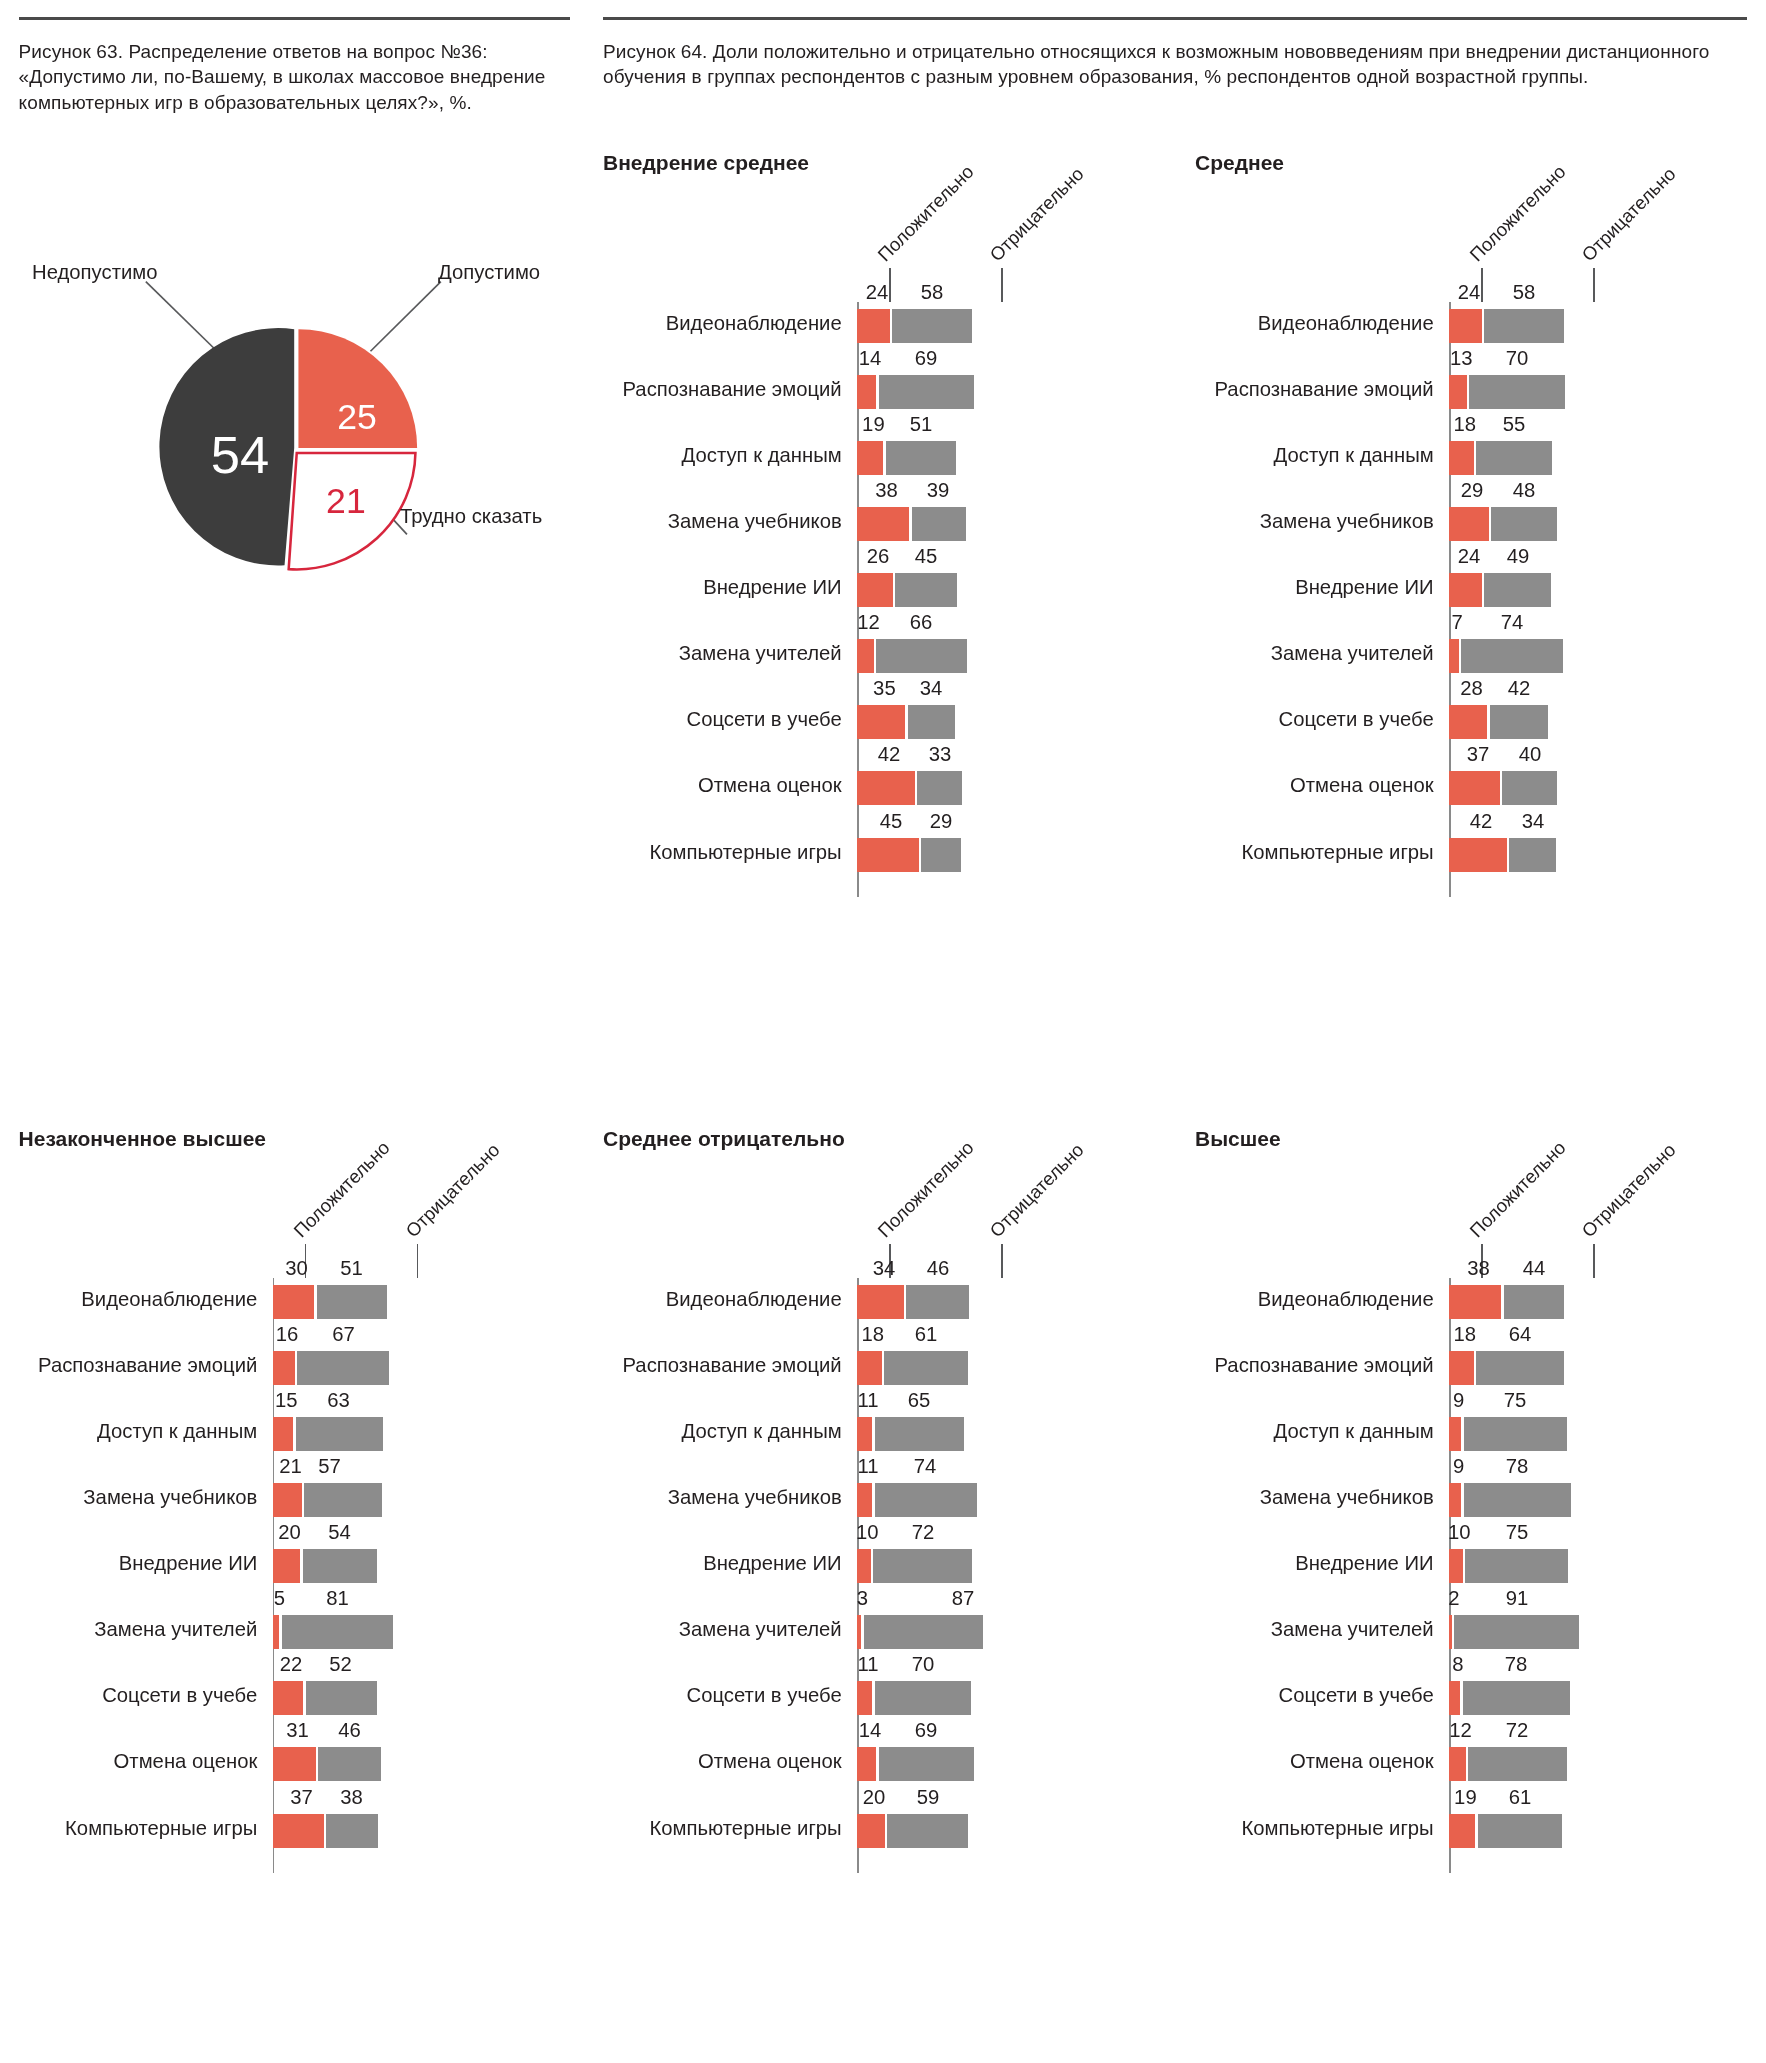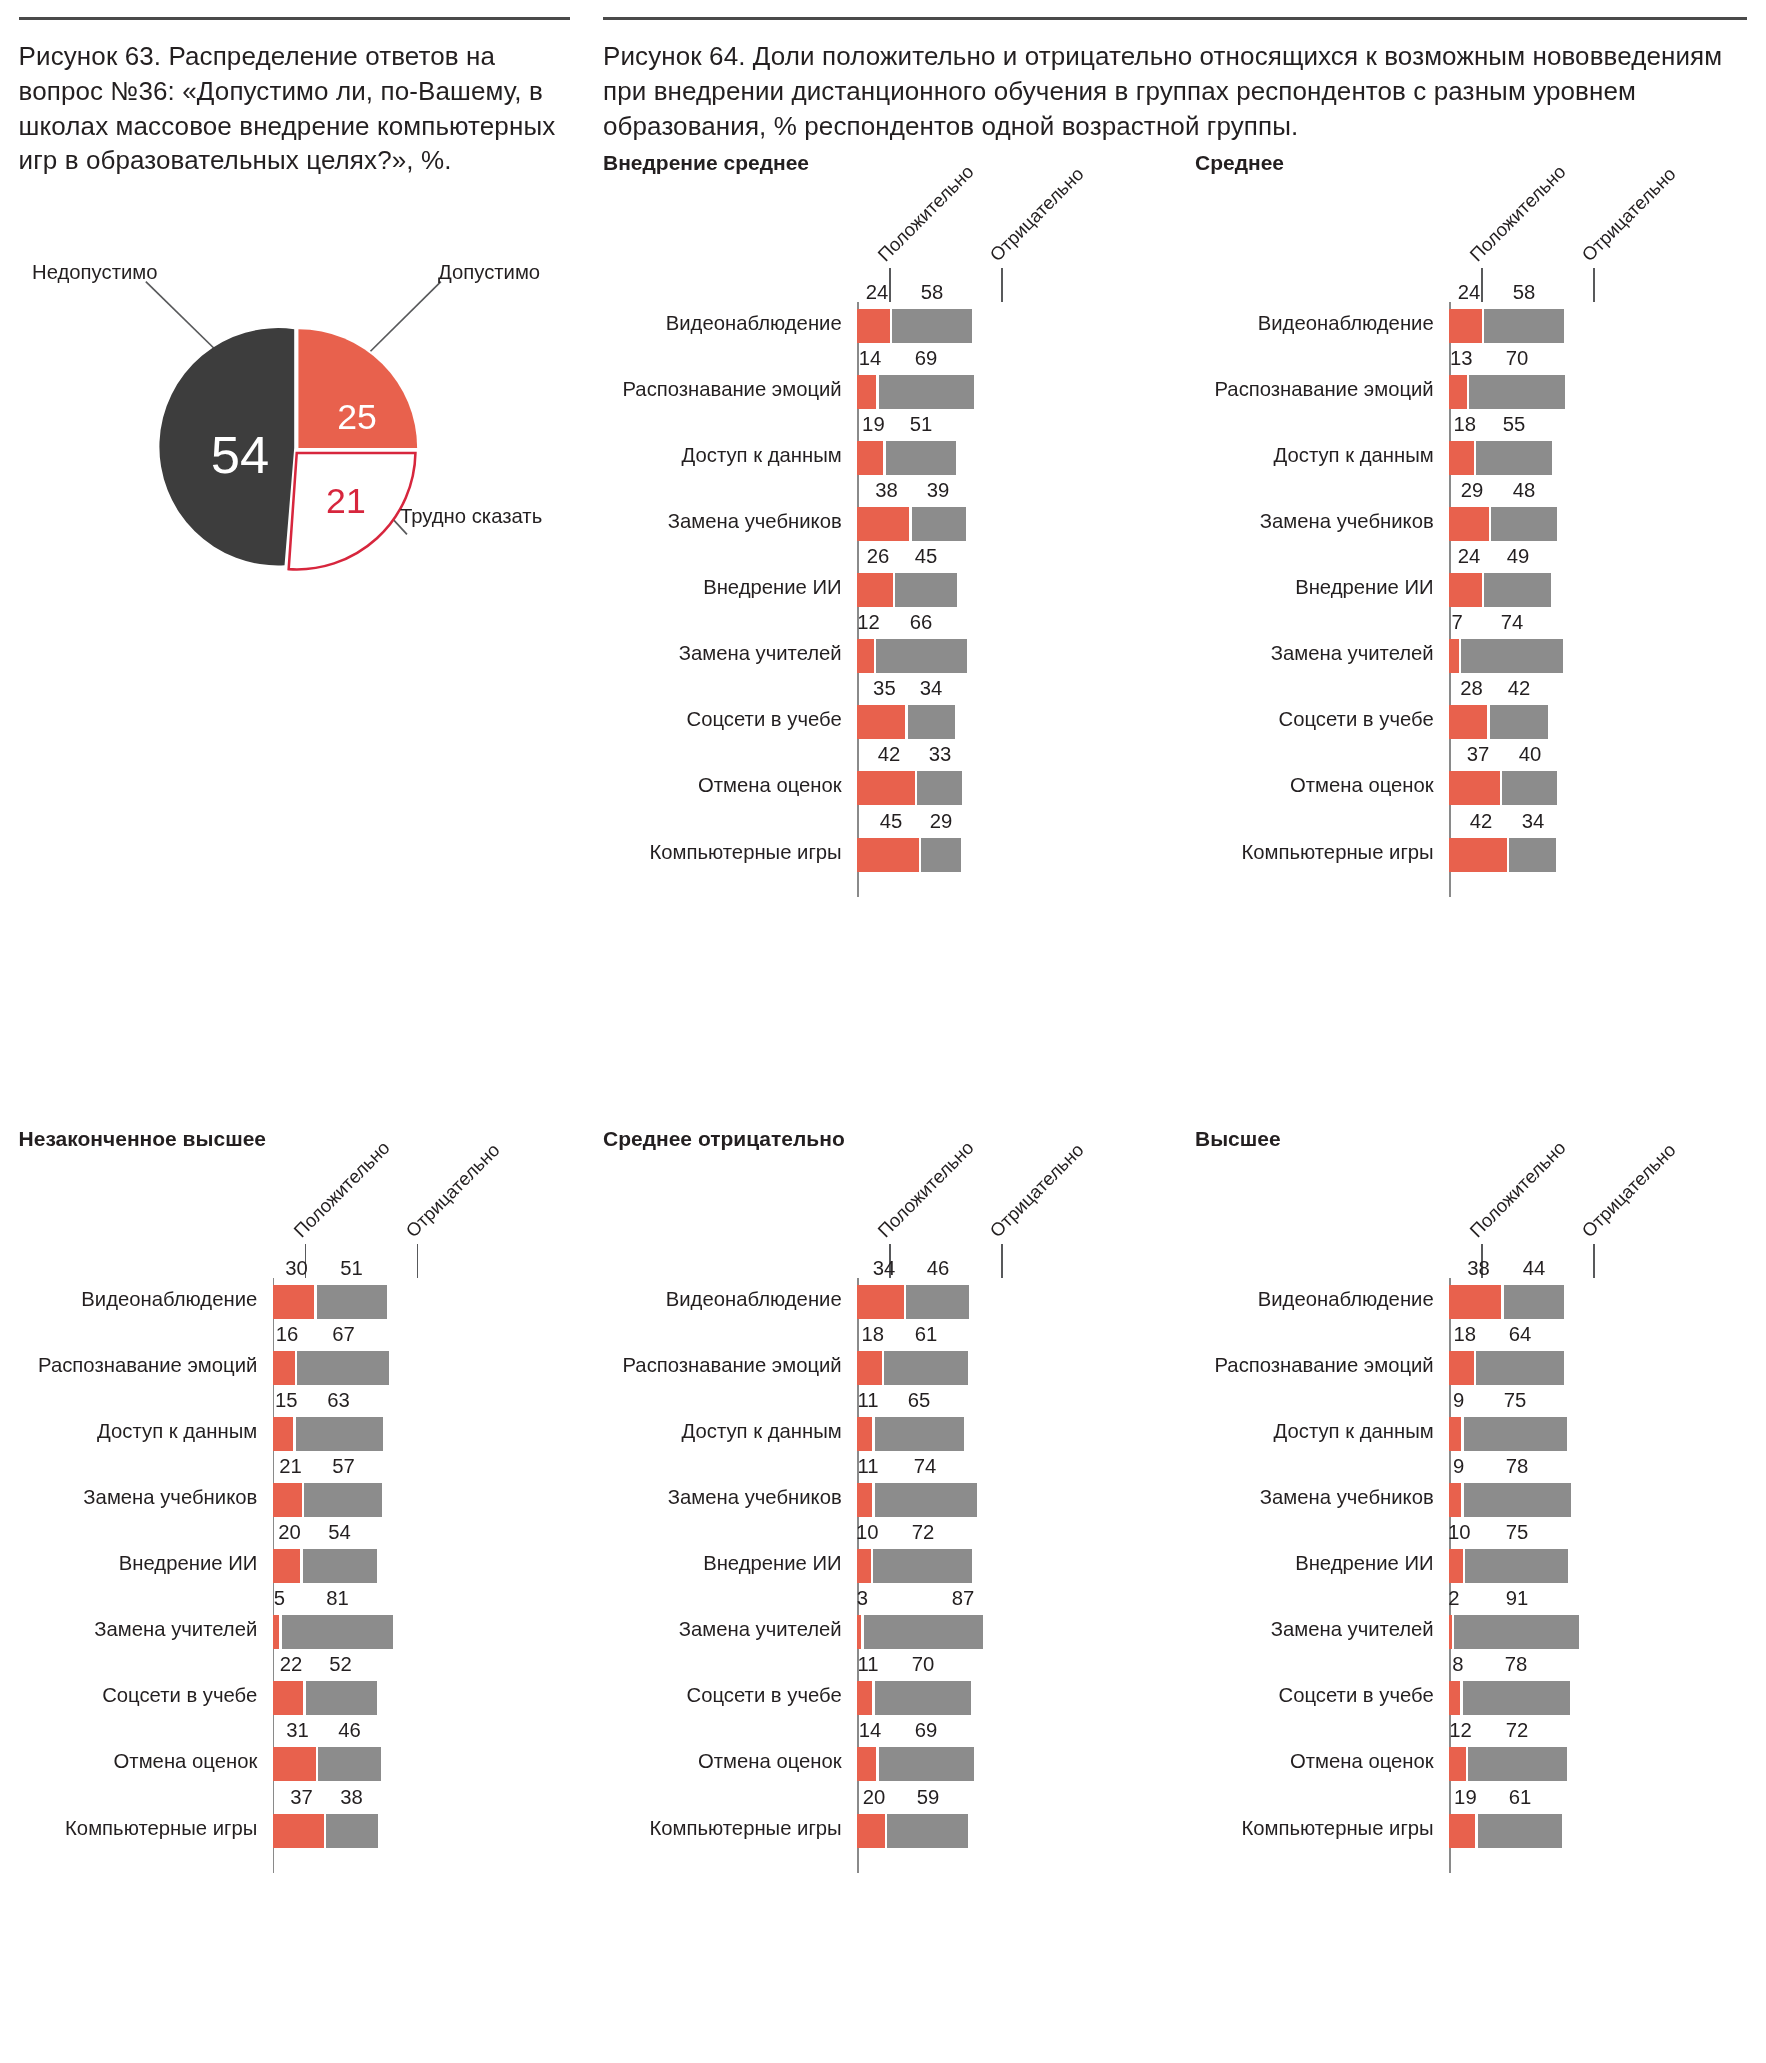--- a/index.html
+++ b/index.html
@@ -18,21 +18,21 @@
     position: absolute;
     height: 3.4px;
     background: #4a4a4a;
   }
   .rule-left  { left: 18.6px;  top: 17px; width: 551px; }
   .rule-right { left: 603px; top: 17px; width: 1144px; }
 
   
   .caption {
     position: absolute;
-    font-size: 26px;
+    font-size: 19px;
     line-height: 1.34;
     color: #231f20;
     letter-spacing: 0.1px;
   }
   .caption-left  { left: 18.6px;  top: 39px;  width: 555px; }
   .caption-right { left: 603px; top: 39px;  width: 1148px; }
 
   
   .pie-title {
     position: absolute;
@@ -333,21 +333,21 @@
             <div class="bar bar-pos" style="width: 20.6px; background: rgb(232, 97, 77);"></div>
             <div class="bar bar-neg" style="left: 23px; width: 87px; background: rgb(140, 140, 140);"></div>
             <div class="val" style="left: 13.7px;">15</div>
             <div class="val" style="left: 66px;">63</div>
           </div>
           <div class="row" style="position: absolute; left: 0px; top: 239px; width: 100%;">
             <div class="row-label">Замена учебников</div>
             <div class="bar bar-pos" style="width: 29px; background: rgb(232, 97, 77);"></div>
             <div class="bar bar-neg" style="left: 31px; width: 78px; background: rgb(140, 140, 140);"></div>
             <div class="val" style="left: 18px;">21</div>
-            <div class="val" style="left: 71px; text-align: center;">57</div>
+            <div class="val" style="left: 57px; text-align: center;">57</div>
           </div>
           <div class="row" style="position: absolute; left: 0px; top: 305px; width: 100%;">
             <div class="row-label">Внедрение ИИ</div>
             <div class="bar bar-pos" style="width: 27.5px; background: rgb(232, 97, 77);"></div>
             <div class="bar bar-neg" style="left: 30px; width: 74px; background: rgb(140, 140, 140);"></div>
             <div class="val" style="left: 17px;">20</div>
             <div class="val" style="left: 67px;">54</div>
           </div>
           <div class="row" style="position: absolute; left: 0px; top: 371px; width: 100%;">
             <div class="row-label">Замена учителей</div>

